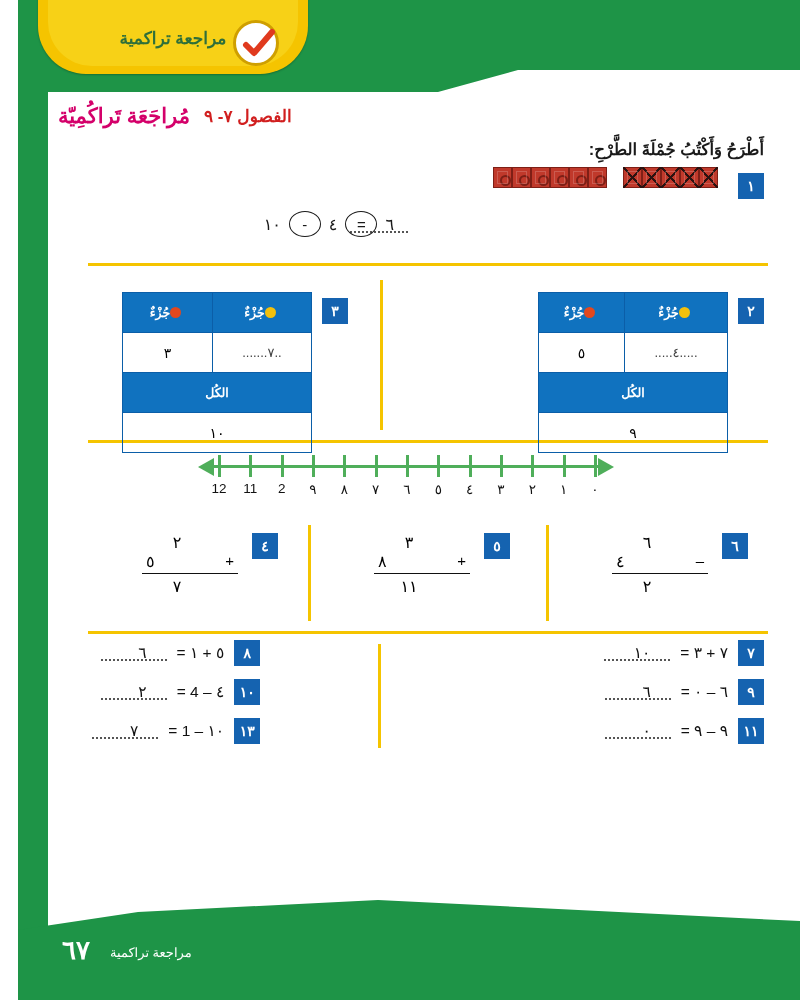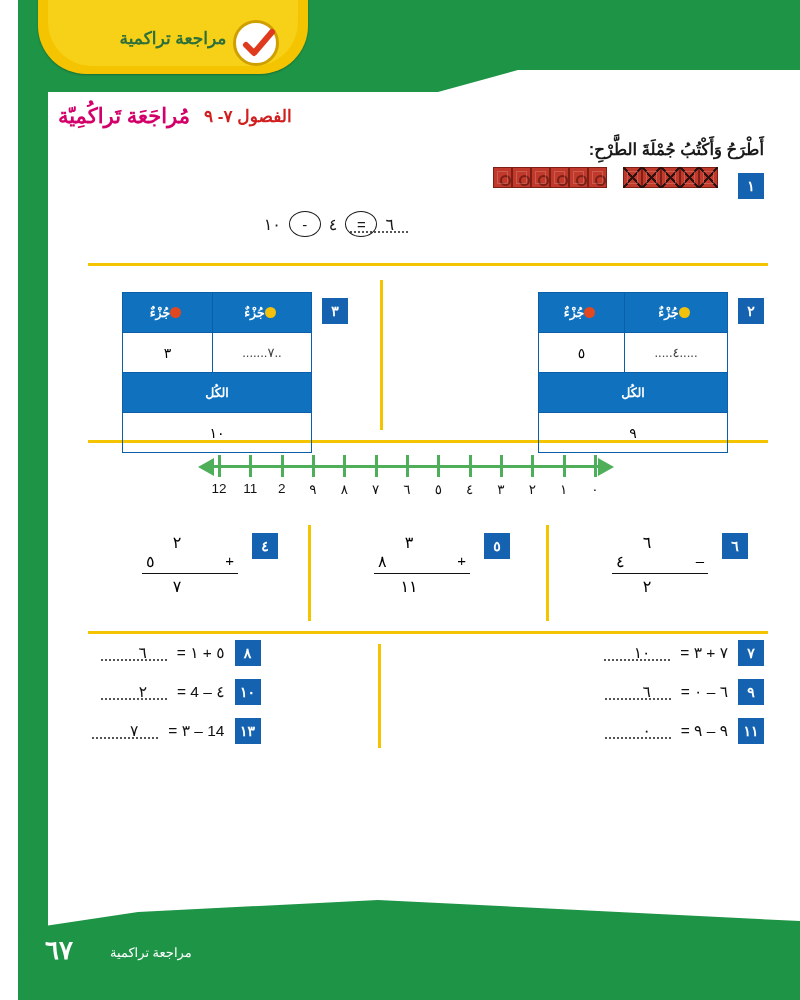--- a/index.html
+++ b/index.html
@@ -56,21 +56,21 @@
   }
   .tab-check svg { position:absolute; left:6px; top:4px; }
 
   
   .bottom-band {
     position:absolute; left:0; bottom:0; width:800px; height:108px;
     background:#1e9447;
     clip-path: polygon(0 38px, 120px 20px, 360px 8px, 800px 30px, 800px 108px, 0 108px);
   }
   .footer-left {
-    position:absolute; left:27px; bottom:34px;
+    position:absolute; left:44px; bottom:34px;
     color:#ffffff; font-size:26px; font-weight:bold;
   }
   .footer-text {
     position:absolute; left:92px; bottom:40px;
     color:#ffffff; font-size:13px;
   }
 
   
   .content { position:absolute; left:40px; top:96px; width:740px; }
 
@@ -405,21 +405,21 @@
           <span class="eq-text" style="margin-right:-56px;">٦</span>
         </div>
         <div class="eq-row">
           <span class="num-badge">١٠</span>
           <span class="eq-text">٤ – 4 =</span>
           <span class="eq-blank"></span>
           <span class="eq-text" style="margin-right:-56px;">٢</span>
         </div>
         <div class="eq-row">
           <span class="num-badge">١٣</span>
-          <span class="eq-text">14 – ٣ =</span>
+          <span class="eq-text">١٠ – 1 =</span>
           <span class="eq-blank"></span>
           <span class="eq-text" style="margin-right:-56px;">٧</span>
         </div>
       </div>
     </div>
 
   </div>
 
   <div class="bottom-band"></div>
   <div class="footer-left">٦٧</div>

